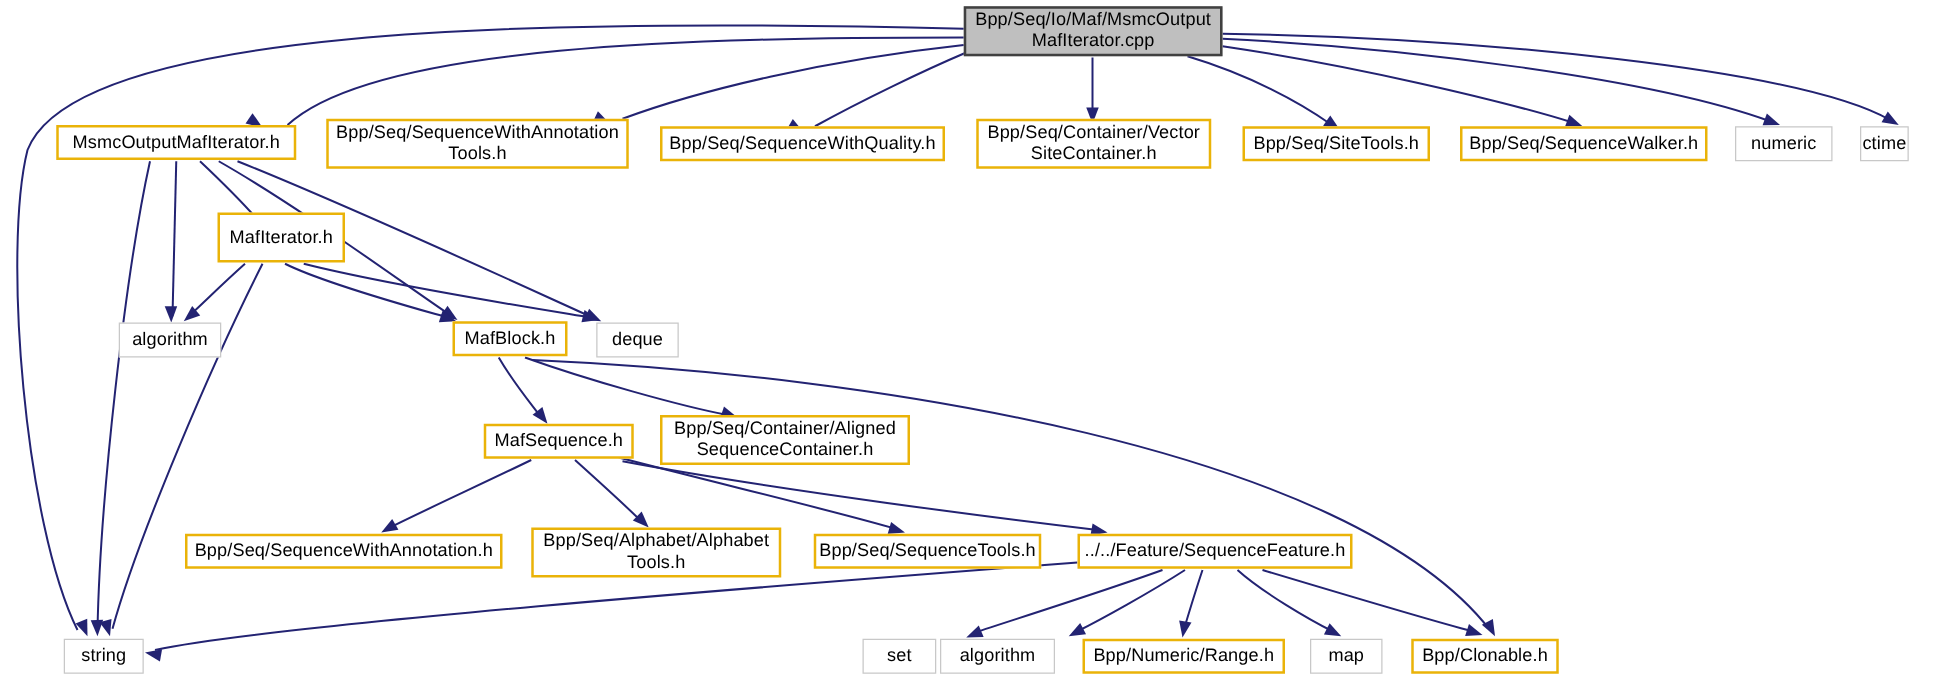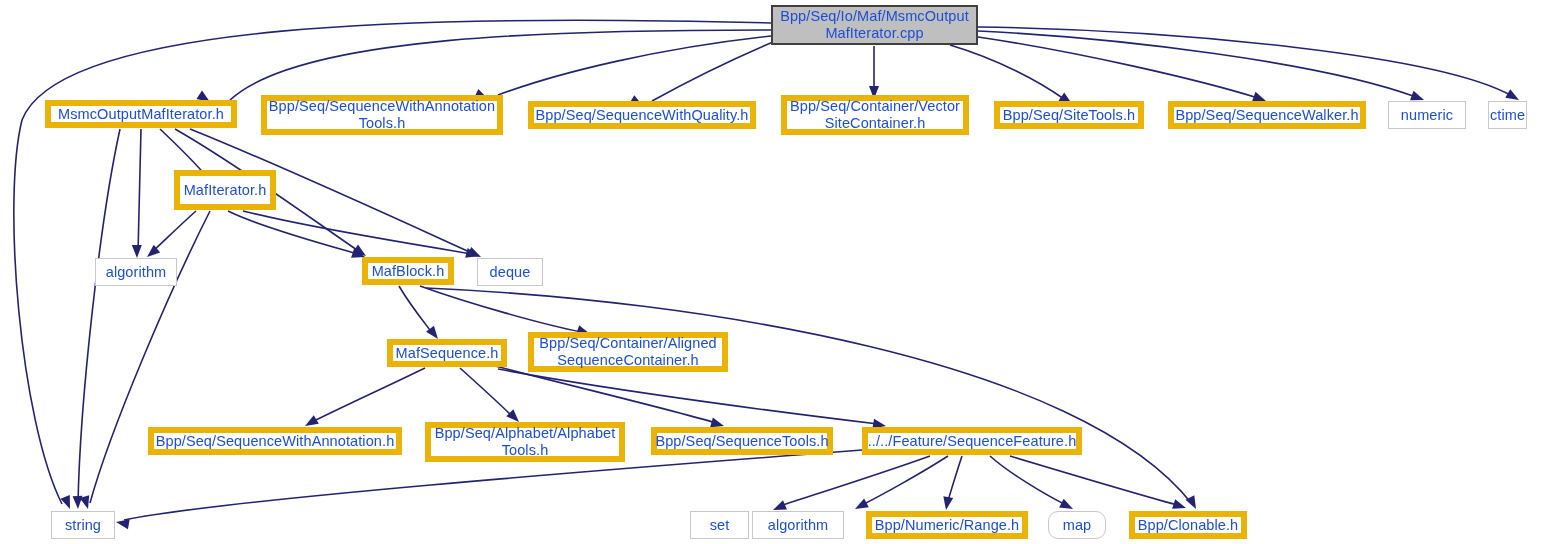--- a/index.html
+++ b/index.html
@@ -26,29 +26,29 @@
   }
   .node-box {
     position: absolute;
     box-sizing: border-box;
     display: flex;
     align-items: center;
     justify-content: center;
     text-align: center;
     background: #ffffff;
     border: 1px solid #c8c8c8;
-    color: #1d4ed8;
+    color: #000000;
     font-size: 14.5px;
     line-height: 17px;
     letter-spacing: 0.1px;
     white-space: pre-line;
     padding: 0 4px;
   }
   .node-box.project {
-    border: 6px solid #eab308;
+    border: 2px solid #eab308;
   }
   .node-box.root {
     border: 2px solid #404040;
     background: #bfbfbf;
   }
   .edge-line {
     fill: none;
     stroke: #232372;
     stroke-width: 1.6;
   }
@@ -147,16 +147,16 @@
       <div class="node-box project" style="left: 387px; top: 339px; width: 120px; height: 28px; text-align: center;"><span>MafSequence.h</span></div>
       <div class="node-box project" style="left: 148px; top: 427px; width: 254px; height: 28px;"><span>Bpp/Seq/SequenceWithAnnotation.h</span></div>
       <div class="node-box project" style="left: 425px; top: 422px; width: 200px; height: 40px;"><span>Bpp/Seq/Alphabet/Alphabet
 Tools.h</span></div>
       <div class="node-box project" style="left: 651px; top: 427px; width: 182px; height: 28px;"><span>Bpp/Seq/SequenceTools.h</span></div>
       <div class="node-box project" style="left: 862px; top: 427px; width: 220px; height: 28px;"><span>../../Feature/SequenceFeature.h</span></div>
       <div class="node-box system" style="left: 51px; top: 511px; width: 64px; height: 28px;"><span>string</span></div>
       <div class="node-box system" style="left: 690px; top: 511px; width: 59px; height: 28px;"><span>set</span></div>
       <div class="node-box system" style="left: 752px; top: 511px; width: 92px; height: 28px;"><span>algorithm</span></div>
       <div class="node-box project" style="left: 866px; top: 511px; width: 162px; height: 28px;"><span>Bpp/Numeric/Range.h</span></div>
-      <div class="node-box system" style="left: 1048px; top: 511px; width: 58px; height: 28px; border-radius: 10px;"><span>map</span></div>
+      <div class="node-box system" style="left: 1048px; top: 511px; width: 58px; height: 28px;"><span>map</span></div>
       <div class="node-box project" style="left: 1129px; top: 511px; width: 118px; height: 28px;"><span>Bpp/Clonable.h</span></div>
     </div>
 </div>
 
 </body></html>

